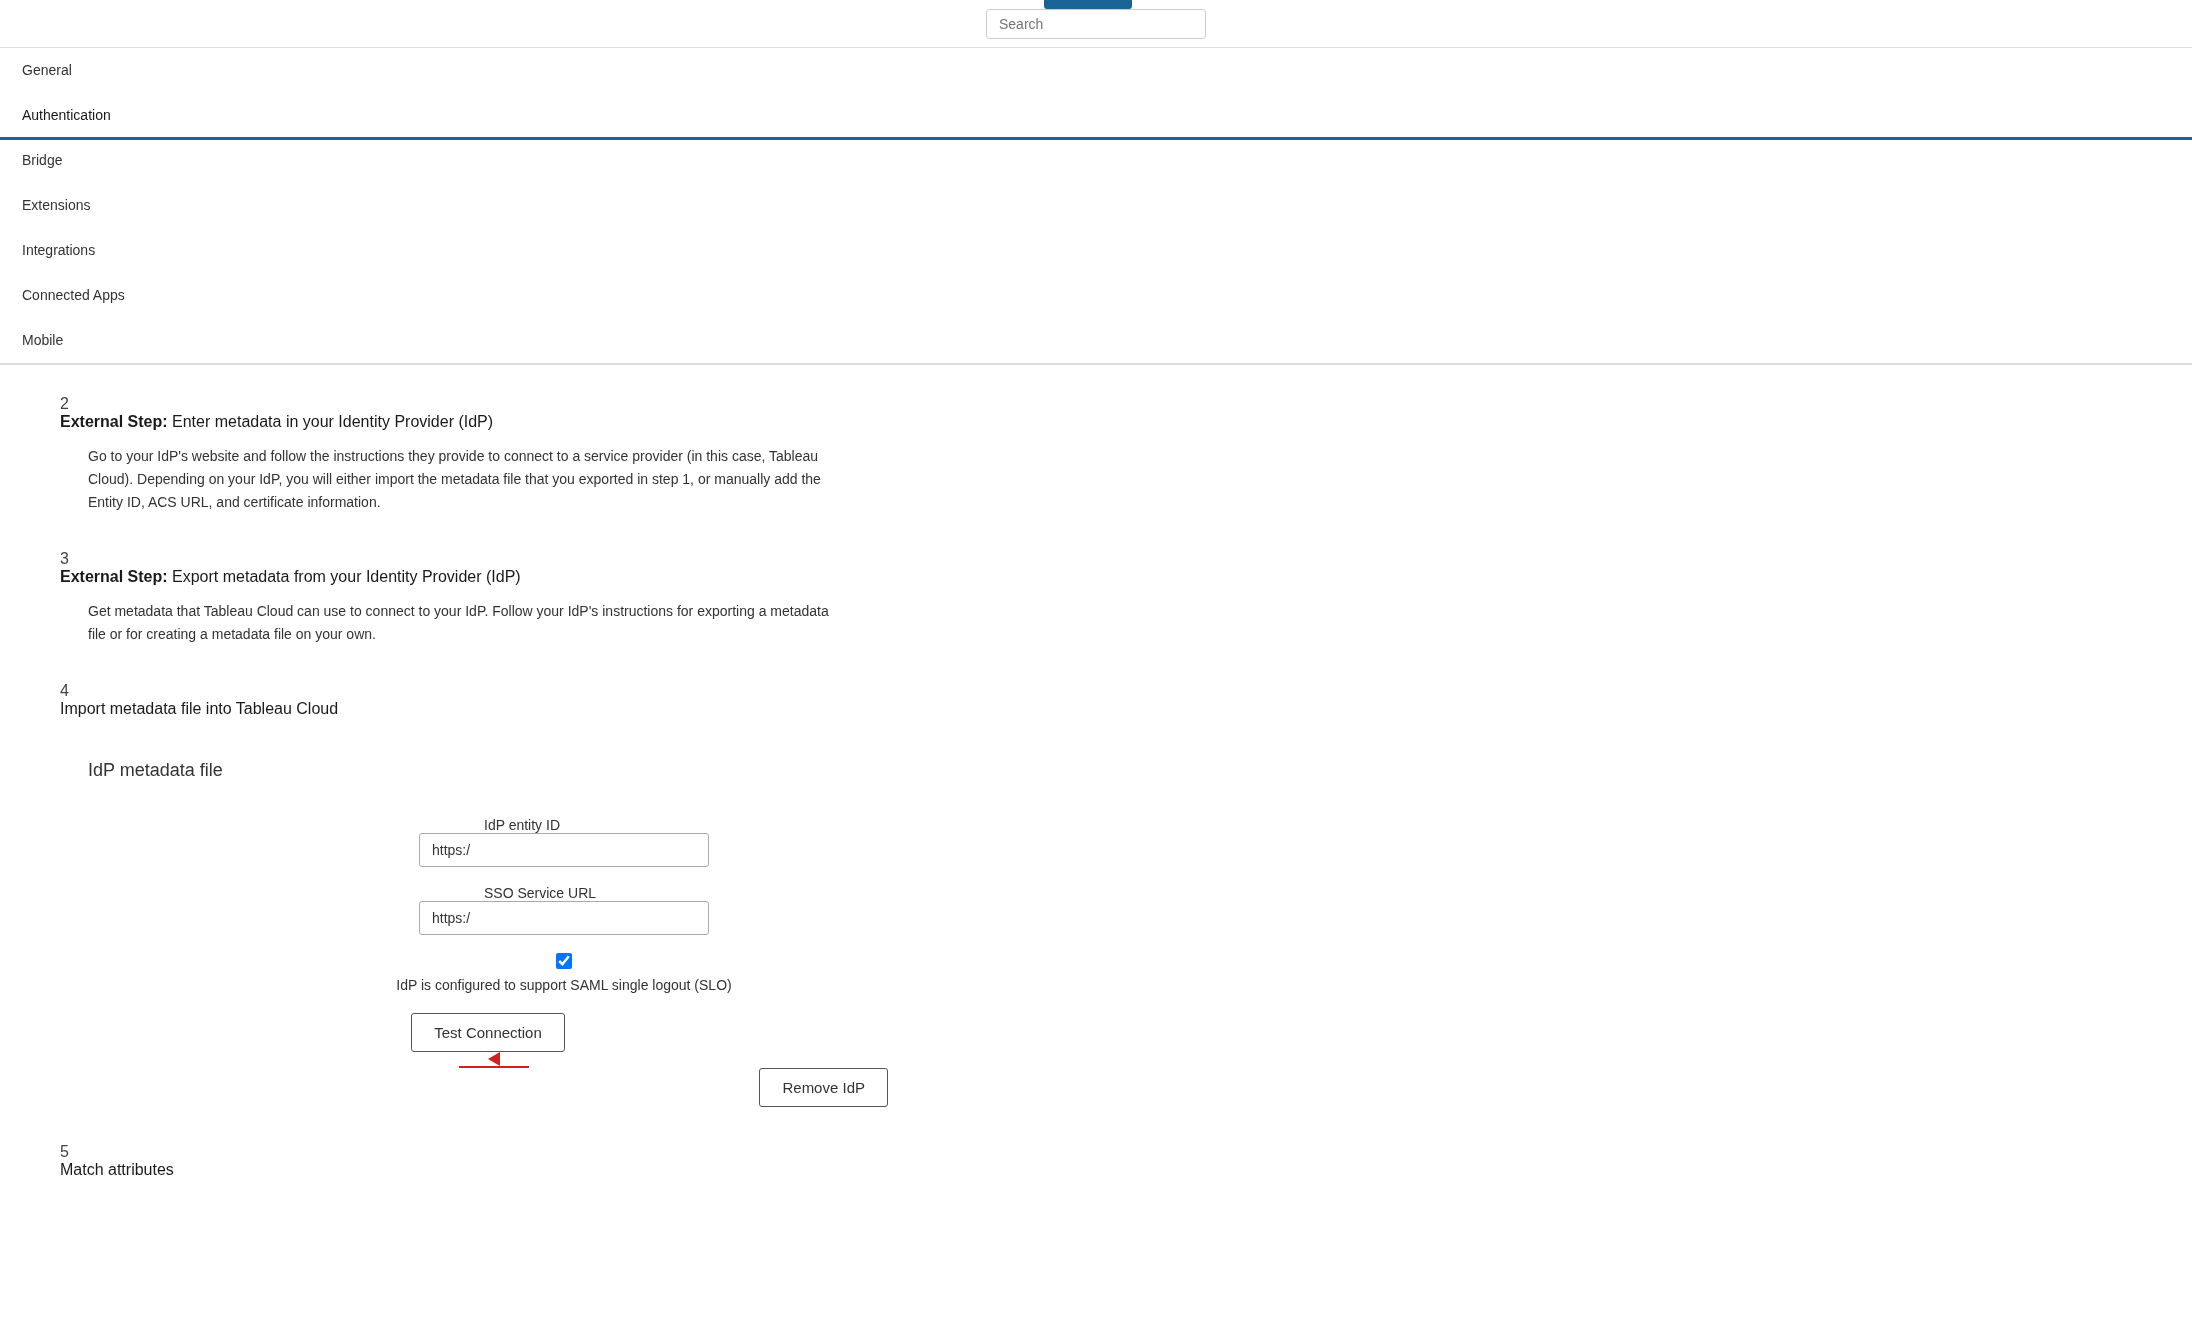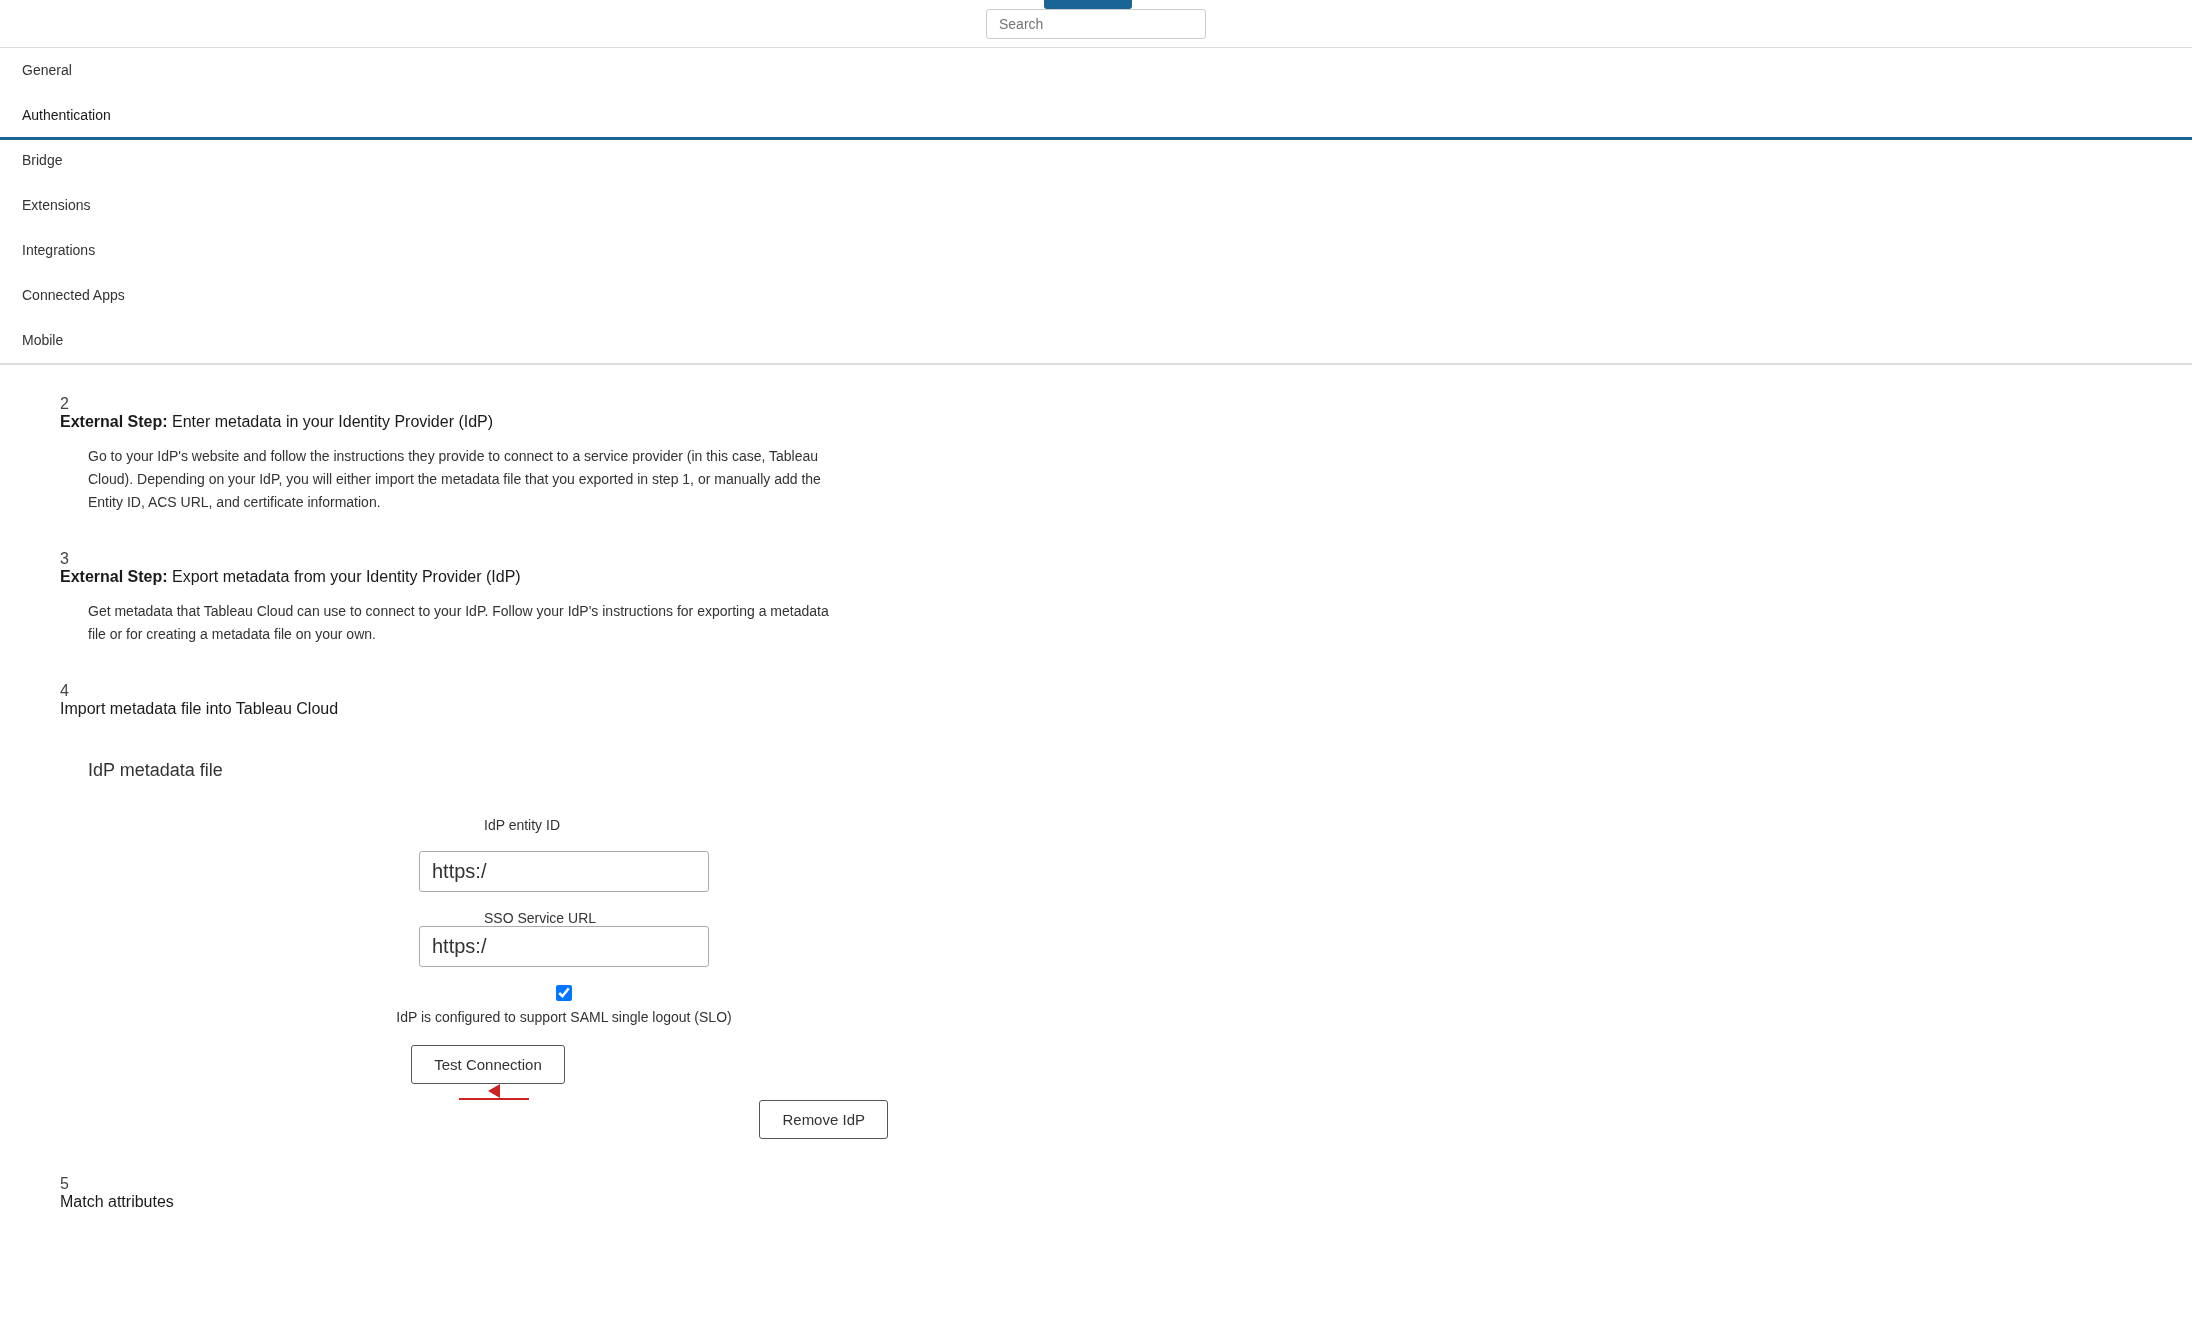--- a/index.html
+++ b/index.html
@@ -153,21 +153,21 @@
     }
     .form-label {
       font-size: 14px;
       color: #333;
       min-width: 160px;
     }
     .form-input {
       border: 1.5px solid #aaa;
       border-radius: 3px;
       padding: 8px 12px;
-      font-size: 20px;
+      font-size: 14px;
       width: 290px;
       color: #333;
       background: #fff;
     }
 
     
     .slo-row {
       display: flex;
       align-items: center;
       margin-left: 28px;
@@ -282,21 +282,21 @@
     <div class="step-header">
       <span class="step-number">4</span>
       <span class="step-title">Import metadata file into Tableau Cloud</span>
     </div>
 
     <div style="display:flex; align-items:flex-start; margin-left:28px; gap:0;">
       <span class="metadata-label">IdP metadata file</span>
     </div>
   </div>
 
-  <div class="form-row" style="margin-top:20px;gap:18px;">
+  <div class="form-row" style="margin-top:20px;">
     <span class="form-label">IdP entity ID</span>
     <input class="form-input" type="text" value="https:/" style="">
   </div>
 
   <div class="form-row">
     <span class="form-label">SSO Service URL</span>
     <input class="form-input" type="text" value="https:/" style="">
   </div>
 
   <div class="slo-row">

